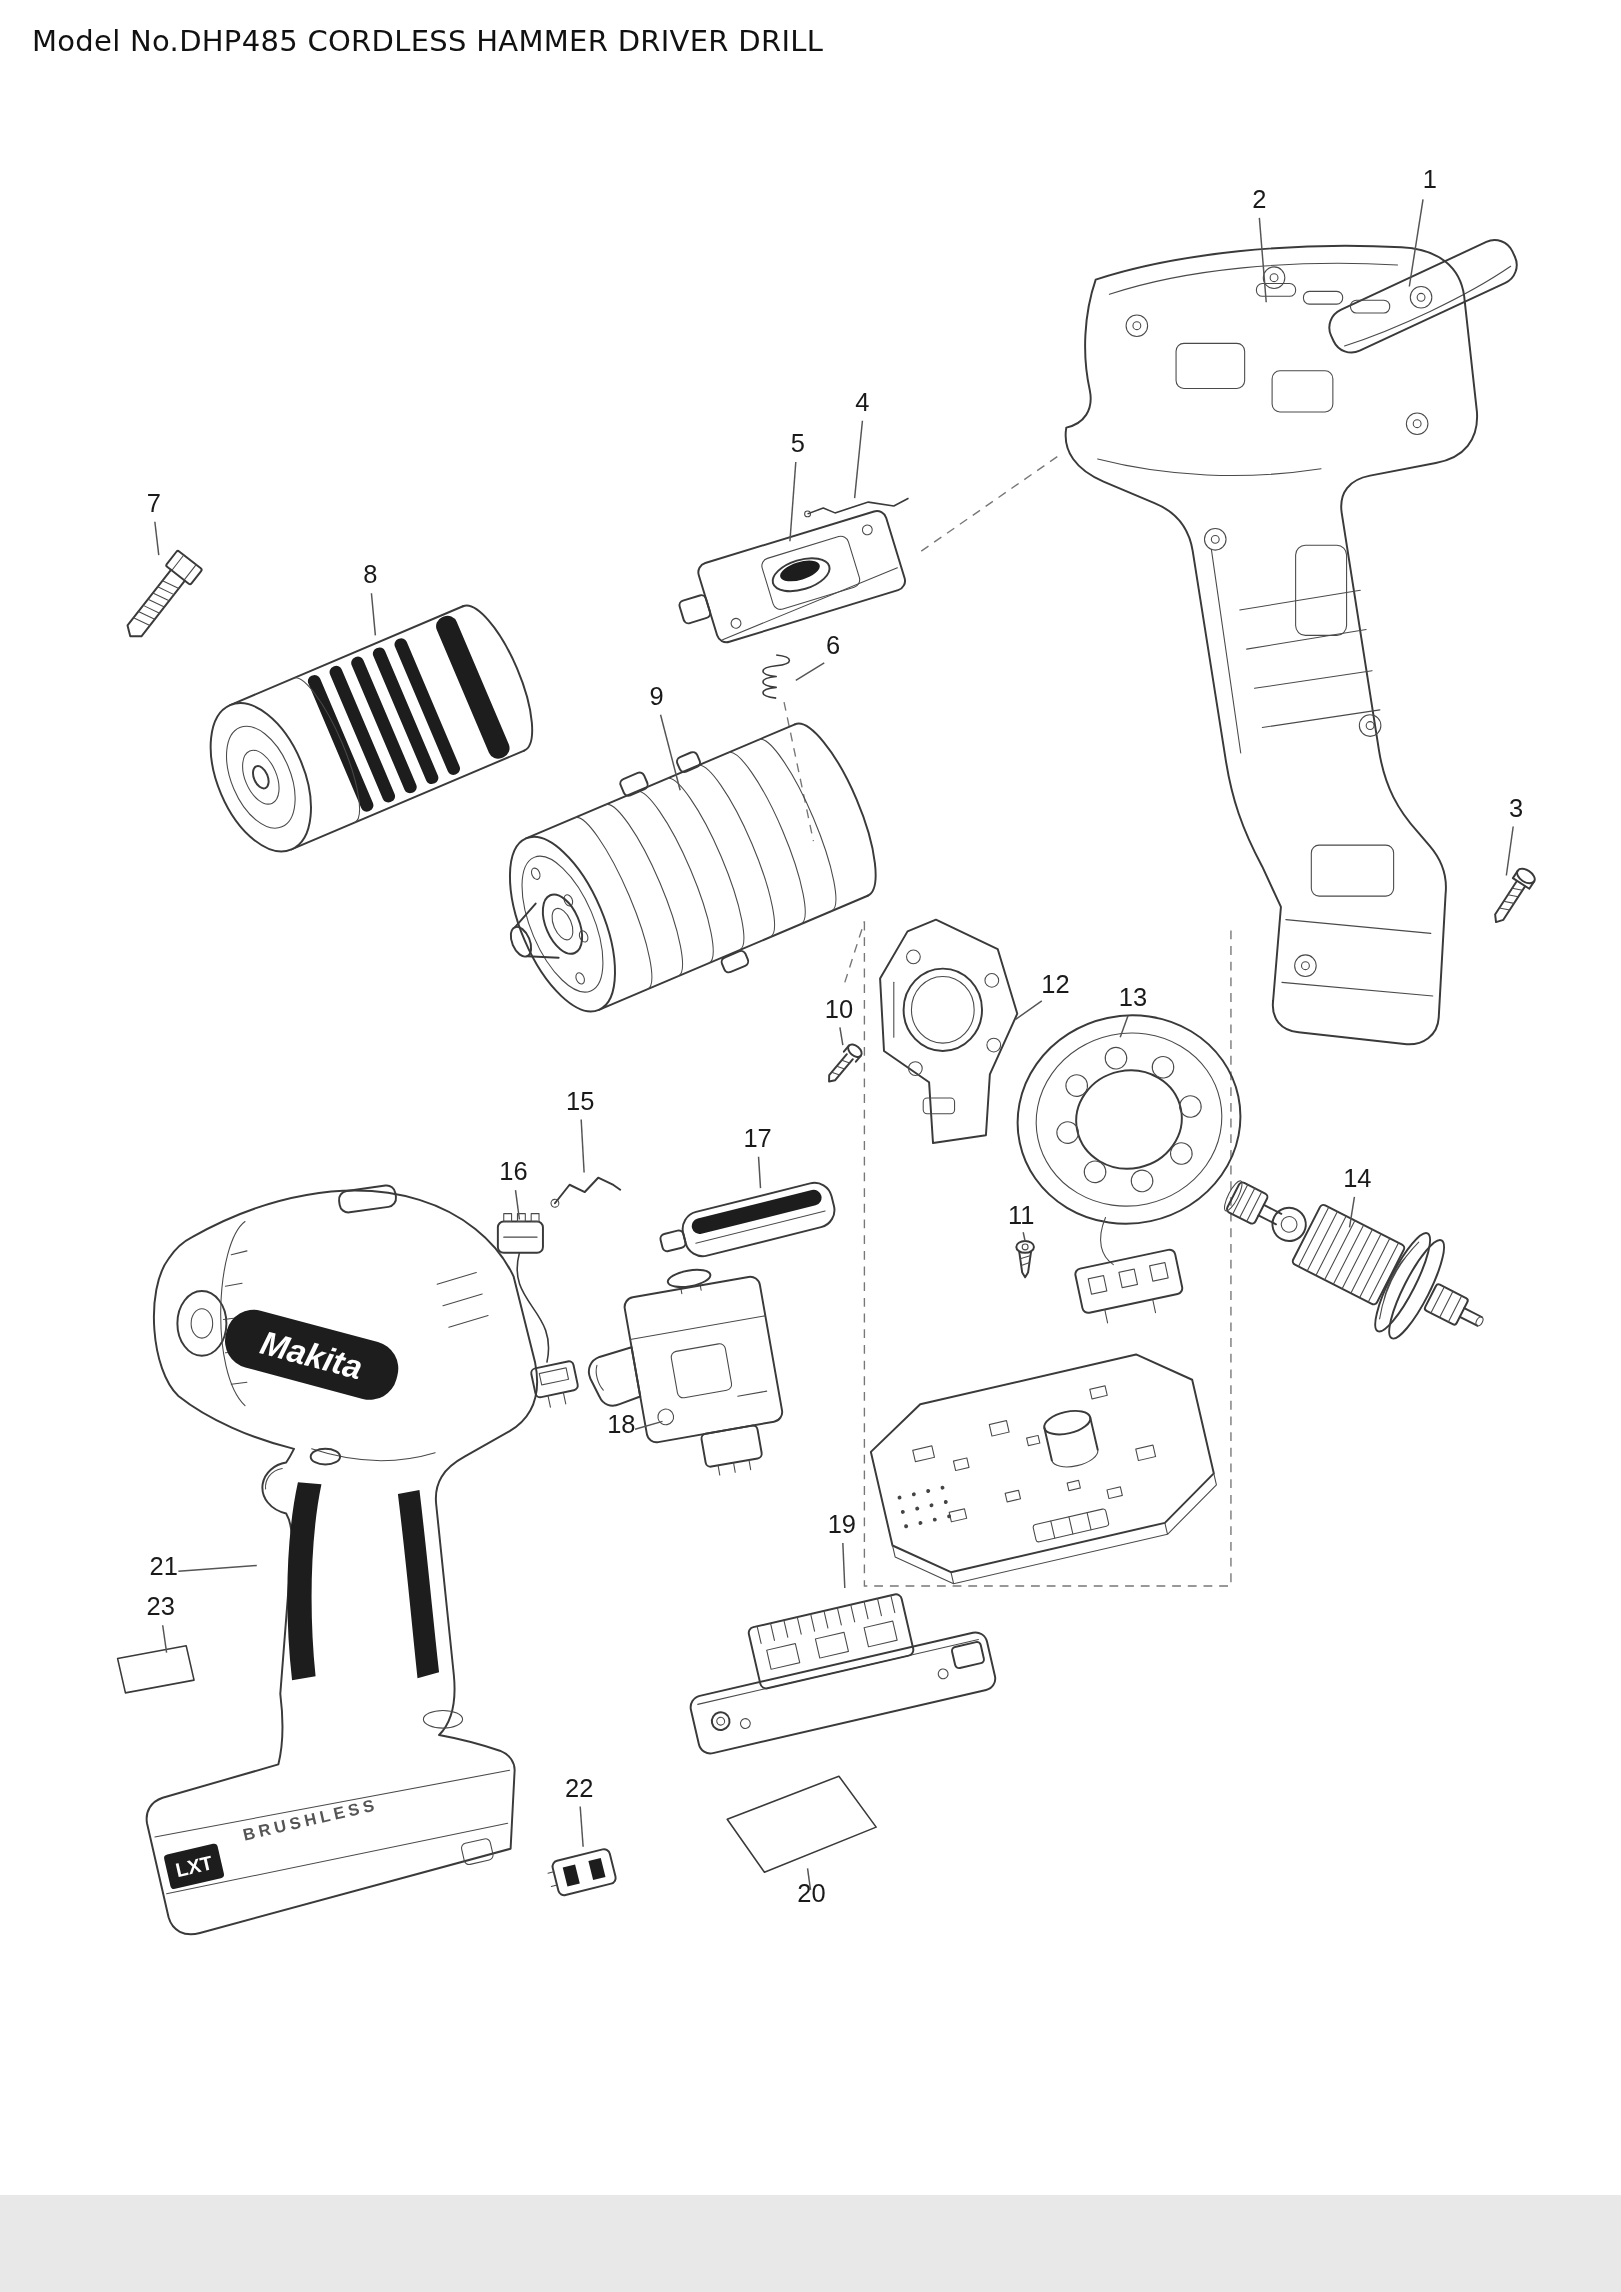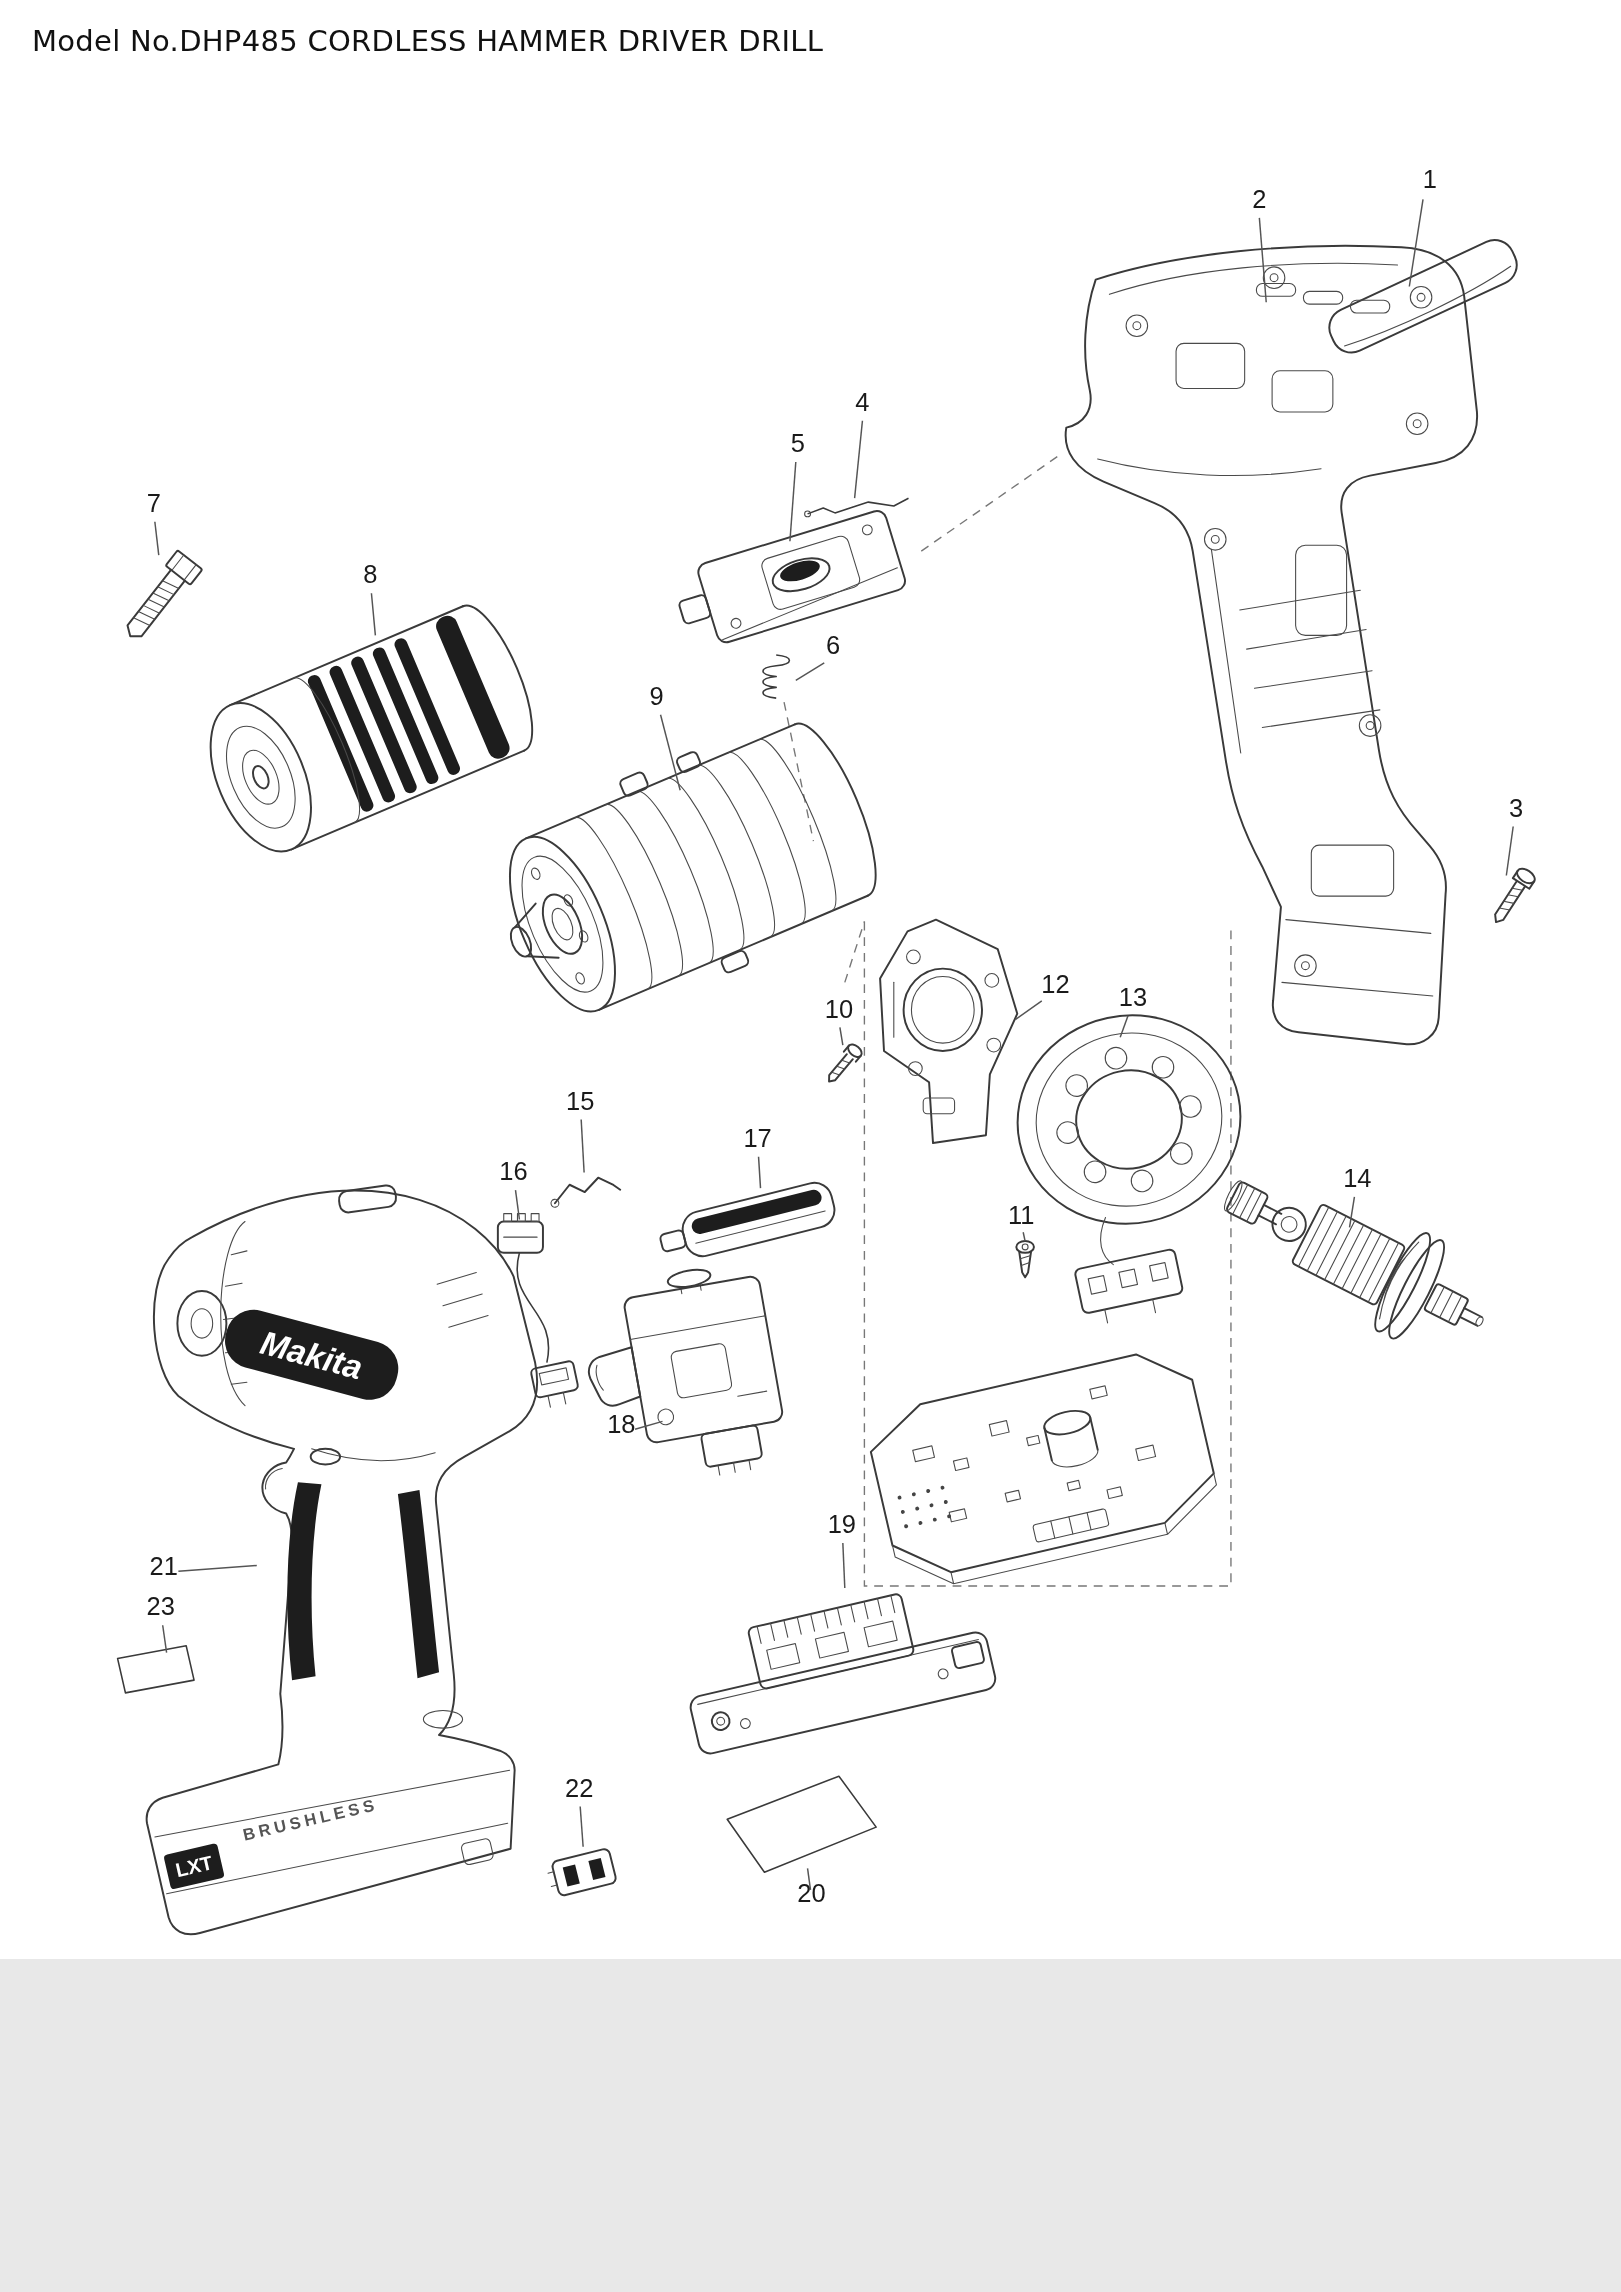--- a/index.html
+++ b/index.html
@@ -1,16 +1,16 @@
 <!DOCTYPE html>
 <html><head>
 <meta charset="utf-8">
 <style>
   html,body{margin:0;padding:0;background:#e8e8e8;}
-  .page{position:relative;width:1621px;height:1959px;background:#ffffff;overflow:hidden;
+  .page{position:relative;width:1621px;height:2195px;background:#ffffff;overflow:hidden;
         font-family:"Liberation Sans",sans-serif;text-decoration:underline;}
   .page-title{position:absolute;left:32px;top:23.5px;margin:0;font-size:29px;font-weight:500;
         color:#111;letter-spacing:0.3px;font-family:"DejaVu Sans","Liberation Sans",sans-serif;}
   svg{position:absolute;left:0;top:0;}
   .ln{fill:none;stroke:#3a3a3a;stroke-width:2;stroke-linecap:round;stroke-linejoin:round;}
   .lt{fill:none;stroke:#4a4a4a;stroke-width:1.1;stroke-linecap:round;stroke-linejoin:round;}
   .med{fill:none;stroke:#3a3a3a;stroke-width:1.6;stroke-linejoin:round;}
   .wh{fill:#ffffff;}
   .dk{fill:#1d1d1d;stroke:none;}
   .dash{fill:none;stroke:#777;stroke-width:1.4;stroke-dasharray:9 7;}

